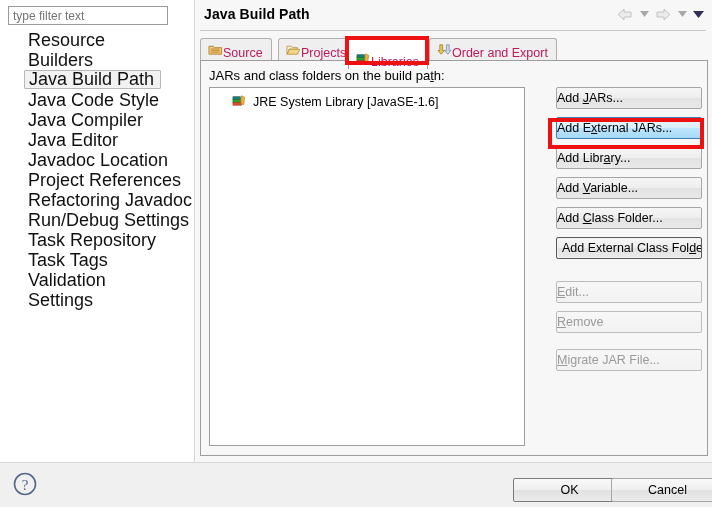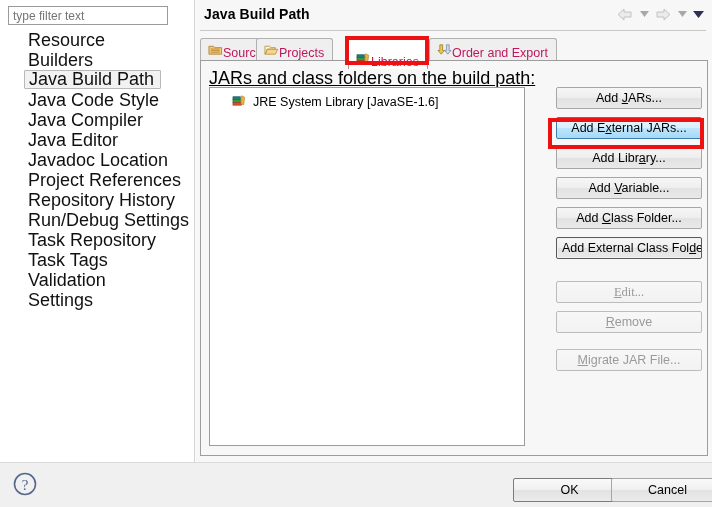--- a/index.html
+++ b/index.html
@@ -178,23 +178,22 @@
     width: 508px;
     height: 396px;
     box-sizing: border-box;
     background: #f7f7f7;
     border: 1px solid #9d9d9d;
     border-top: none;
   }
   #panel-label {
     position: absolute;
     left: 8px; top: 8px;
-    font-size: 18px;
-    color: #000;
-    text-decoration: underline;
+    font-size: 13px;
+    color: #000;
   }
   .mn { text-decoration: underline; }
 
   #jar-list {
     position: absolute;
     left: 8px; top: 27px;
     width: 316px;
     height: 359px;
     box-sizing: border-box;
     background: #ffffff;
@@ -221,21 +220,20 @@
   }
   .ebtn {
     display: block;
     box-sizing: border-box;
     width: 146px;
     height: 22px;
     margin-bottom: 8px;
     font-family: "Liberation Sans", sans-serif;
     font-size: 12.5px;
     color: #000;
-    text-align: center;
     line-height: 20px;
     border: 1px solid #a6a6a6;
     border-radius: 2px;
     background: linear-gradient(to bottom, #f6f6f6 0%, #eeeeee 48%, #e2e2e2 50%, #e9e9e9 100%);
     white-space: nowrap;
     overflow: hidden;
   }
   .ebtn.hovered {
     background: linear-gradient(to bottom, #eaf6fd 0%, #d9f0fc 48%, #bee6fd 50%, #a7d9f5 100%);
     border-color: #3c7fb1;
@@ -244,21 +242,21 @@
     border: 1px solid #5a5a5a;
     box-shadow: inset 0 0 0 1px #f0f0f0;
     text-align: left;
     padding-left: 5px;
   }
   .ebtn.disabled {
     color: #9a9a9a;
     border-color: #bcbcbc;
     background: linear-gradient(to bottom, #f7f7f7 0%, #f2f2f2 100%);
   }
-  .ebtn.gap-top { margin-top: 22px; font-family: Liberation Serif, serif; }
+  .ebtn.gap-top { margin-top: 22px; }
   .ebtn.gap-top2 { margin-top: 16px; }
 
   
   .annot {
     position: absolute;
     border: 4px solid #ee1111;
     box-sizing: border-box;
     pointer-events: none;
     z-index: 20;
   }
@@ -320,21 +318,21 @@
         <div class="tree-item-wrap">
           <div class="tree-item">Java Editor</div>
         </div>
         <div class="tree-item-wrap">
           <div class="tree-item">Javadoc Location</div>
         </div>
         <div class="tree-item-wrap">
           <div class="tree-item">Project References</div>
         </div>
         <div class="tree-item-wrap">
-          <div class="tree-item">Repository History</div>
+          <div class="tree-item">Refactoring Javadoc</div>
         </div>
         <div class="tree-item-wrap">
           <div class="tree-item">Run/Debug Settings</div>
         </div>
         <div class="tree-item-wrap">
           <div class="tree-item">Task Repository</div>
         </div>
         <div class="tree-item-wrap">
           <div class="tree-item">Task Tags</div>
         </div>
@@ -384,21 +382,21 @@
 
     <div id="tabs-underline"></div>
     <div id="tabstrip">
         <div class="tab" style="left: 0px;">
           <span class="ico"><svg width="15" height="15" viewBox="0 0 16 16">
               <path d="M1 4.5 L6 4.5 L7.2 6 L14.5 6 L14.5 13 L1 13 Z" fill="#f3c97a" stroke="#a8741c" stroke-width="0.8"></path>
               <path d="M3 7.5 L12.5 7.5 M3 9.2 L12.5 9.2 M3 10.9 L12.5 10.9" stroke="#a8741c" stroke-width="0.7"></path>
             </svg></span>
           <span>Source</span>
         </div>
-        <div class="tab" style="left: 56px;">
+        <div class="tab" style="left: 78px;">
           <span class="ico"><svg width="15" height="15" viewBox="0 0 16 16">
               <path d="M1 4.5 L6 4.5 L7.2 6 L12 6 L12 7.5 L3.5 7.5 L1.2 13 L1 13 Z" fill="#fff4d6" stroke="#b08a2e" stroke-width="0.8"></path>
               <path d="M3.6 7.8 L14.6 7.8 L12.2 13 L1.3 13 Z" fill="#f6d48a" stroke="#b08a2e" stroke-width="0.8"></path>
             </svg></span>
           <span>Projects</span>
         </div>
         <div class="tab active" style="left: 148px; top: -1px;">
           <span class="ico"><svg width="15" height="15" viewBox="0 0 16 16">
               <rect x="1" y="4" width="8" height="3" fill="#1f7a7a" stroke="#0d4d4d" stroke-width="0.6"></rect>
               <rect x="1" y="7" width="8" height="3" fill="#2fa02f" stroke="#146b14" stroke-width="0.6"></rect>

